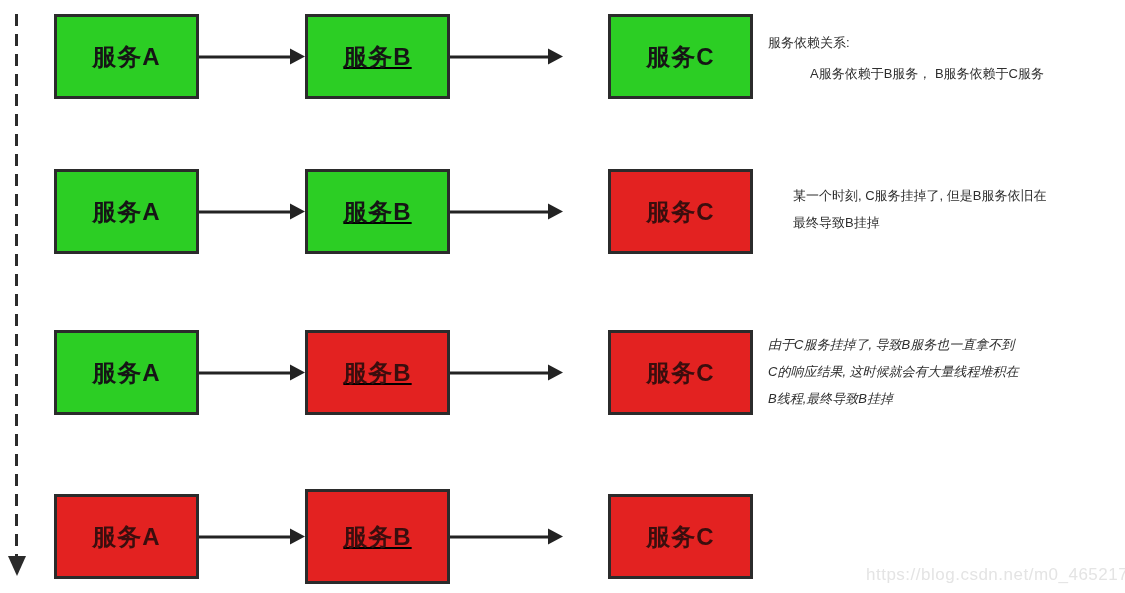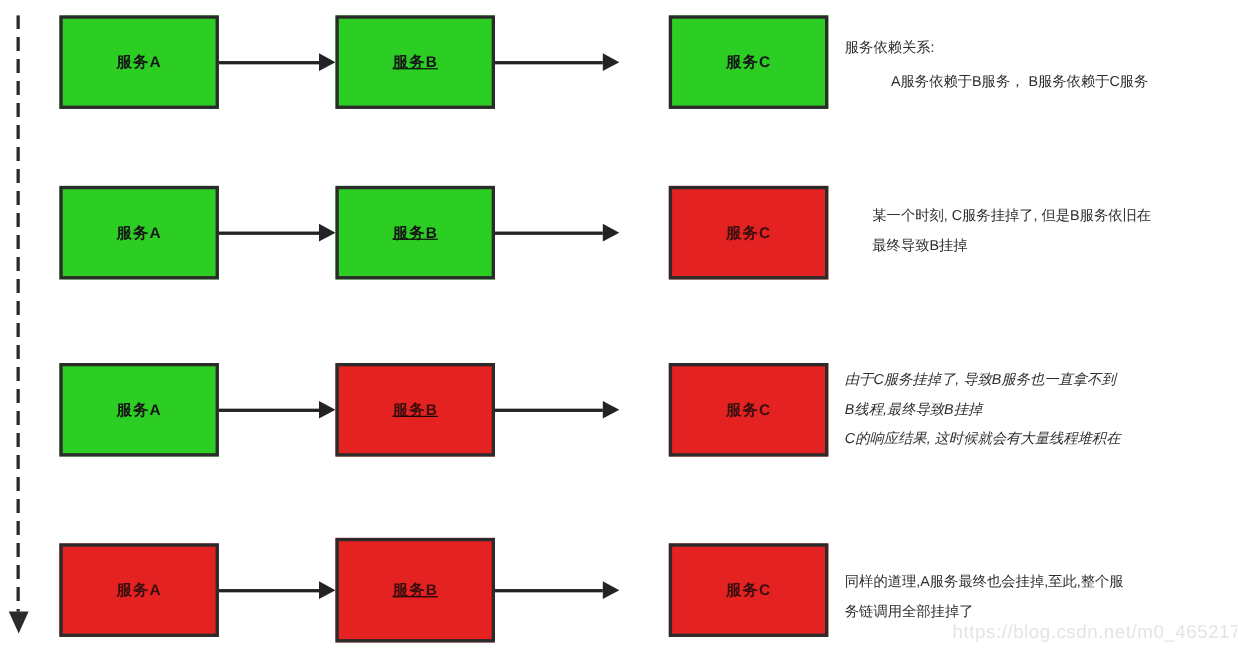--- a/index.html
+++ b/index.html
@@ -43,21 +43,21 @@
     display: flex; align-items: center; justify-content: center;
   }
   .svc-box[data-state="up"]   { background: var(--c-up,#2cce24); }
   .svc-box[data-state="down"] { background: var(--c-down,#e32221); }
   .svc-box.emph { top: -5px; height: 95px; }
   .pos-a { left: 54px; }
   .pos-b { left: 305px; text-decoration: underline; }
   .pos-c { left: 563px; margin-left: 45px; }
   .svc-label {
     font-weight: bold;
-    font-size: 14px;
+    font-size: 24px;
     color: #151515;
     letter-spacing: 1px;
   }
   .svc-box[data-state="down"] .svc-label { color: #3a0e0e; }
 
   
   .arrow {
     position: absolute; top: 50%;
     height: 3px;
     background: var(--c-arrow,#232323);
@@ -167,24 +167,20 @@
     <div class="note-line indent">A服务依赖于B服务， B服务依赖于C服务</div>
   </div>
 
   <div class="note note-2">
     <div class="note-line">某一个时刻, C服务挂掉了, 但是B服务依旧在</div>
     <div class="note-line">最终导致B挂掉</div>
   </div>
 
   <div class="note note-3">
     <div class="note-line">由于C服务挂掉了, 导致B服务也一直拿不到</div>
+    <div class="note-line">C的响应结果, 这时候就会有大量线程堆积在</div>
     <div class="note-line">B线程,最终导致B挂掉</div>
-    <div class="note-line">C的响应结果, 这时候就会有大量线程堆积在</div>
   </div>
 
-  <div class="note note-4">
-    <div class="note-line">同样的道理,A服务最终也会挂掉,至此,整个服</div>
-    <div class="note-line">务链调用全部挂掉了</div>
-  </div>
 
   <div class="watermark">https://blog.csdn.net/m0_46521785</div>
 
 </div>
 
 </body></html>

